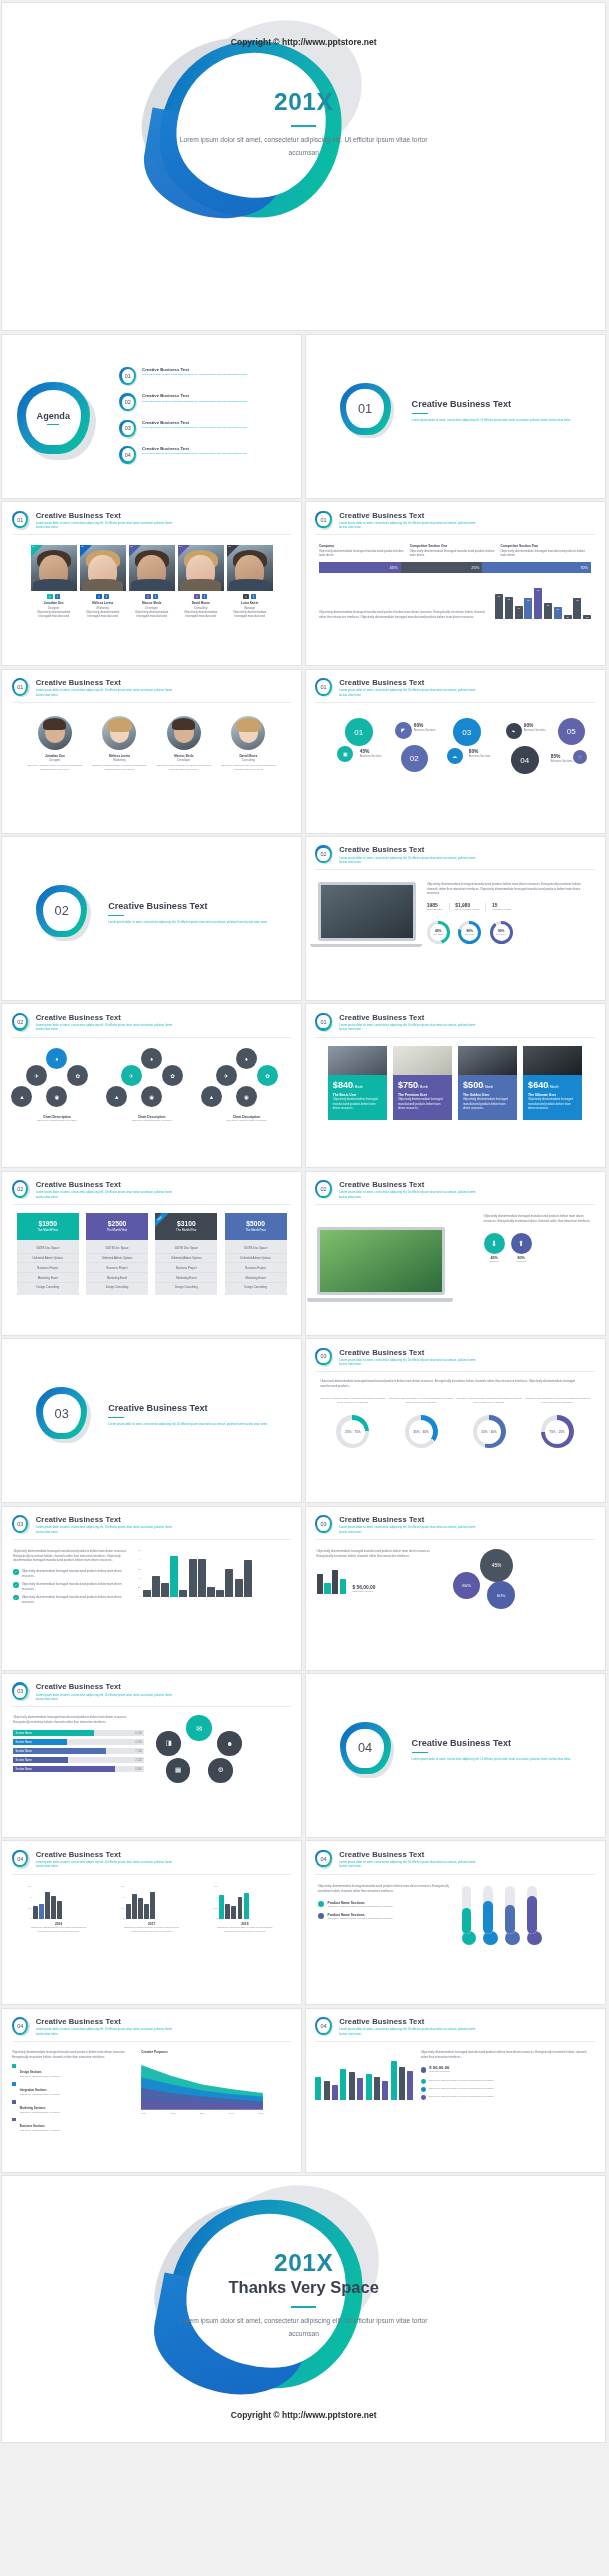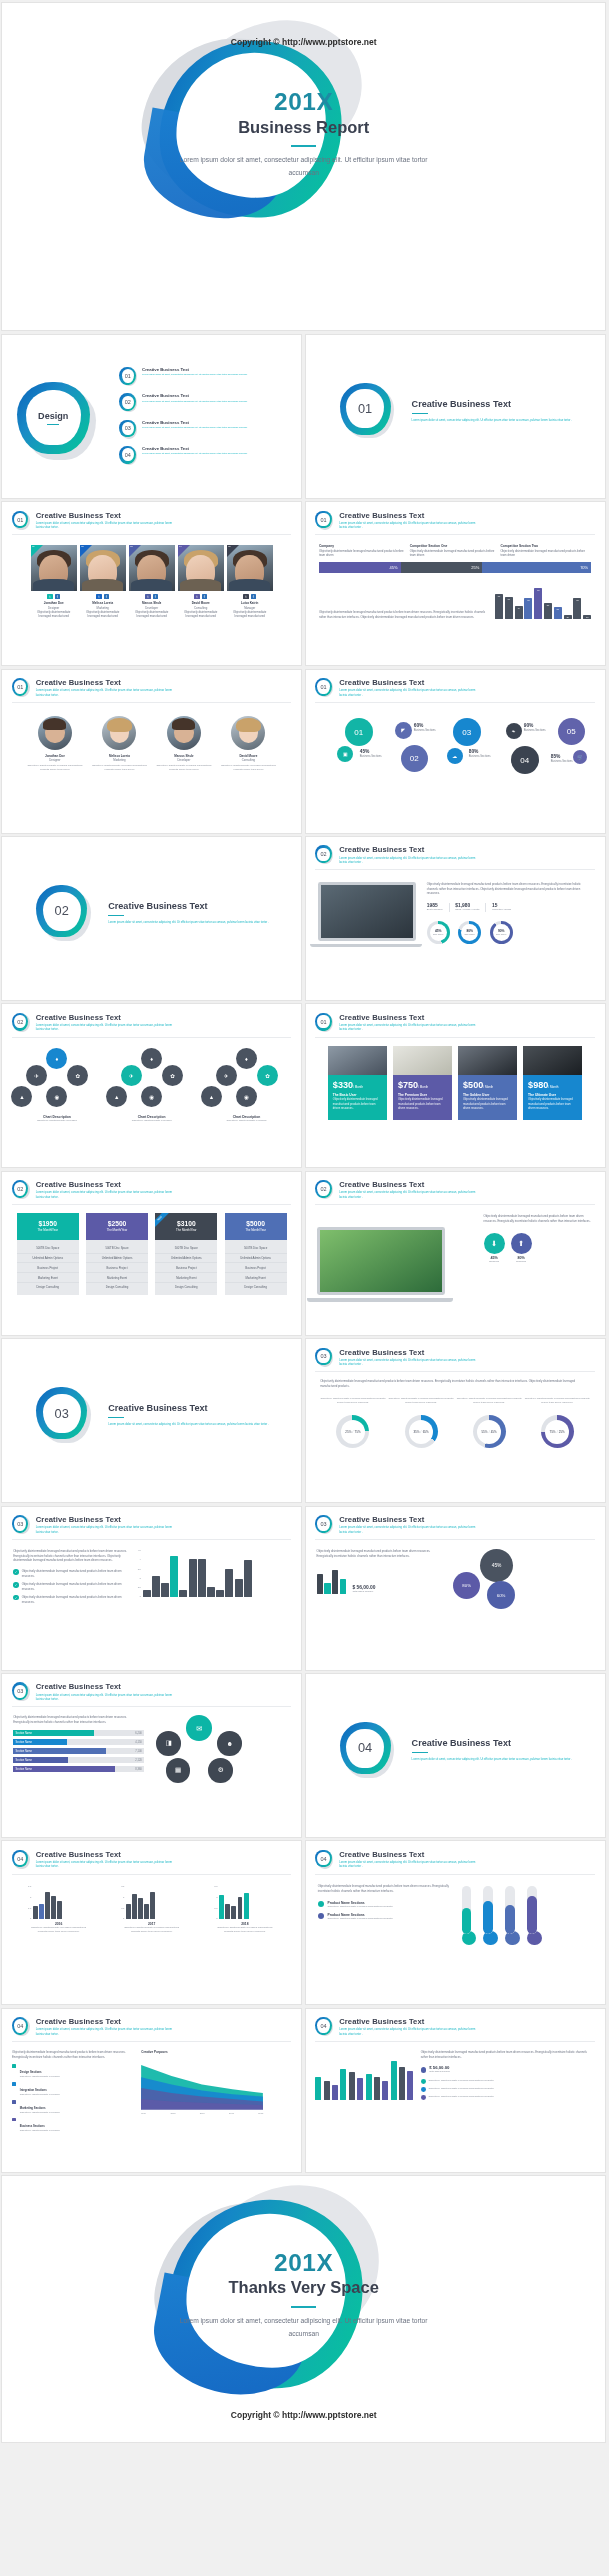--- a/index.html
+++ b/index.html
@@ -151,35 +151,34 @@
 
   <div class="slide full cover">
     <div class="g1"></div>
     <div class="g2"></div>
     <div class="ring"></div>
     <div class="tail"></div>
     <div class="hole"></div>
     <div class="watermark" style="top:34px;">Copyright © http://www.pptstore.net</div>
     <div class="cover-center">
       <div class="cover-year">201X</div>
-      <div class="cover-title">Business Report</div>
       <div class="cover-rule"></div>
       <div class="cover-sub">Lorem ipsum dolor sit amet, consectetur adipiscing elit. Ut efficitur ipsum vitae tortor accumsan</div>
     </div>
   </div>
 
   <div class="row">
     <div class="slide half">
       <div style="display:flex;height:100%;align-items:center;">
         <div style="width:110px;position:relative;height:79px;margin-left:7.3px;">
           <div style="position:absolute;left:13.4px;top:11px;width:73px;height:72px;background:#dfe2e7;border-radius:50% 50% 44% 44% / 47% 47% 57% 57%;"></div>
           <div style="position:absolute;left:7.3px;top:4.9px;width:73px;height:72px;border-radius:50% 50% 44% 44% / 47% 47% 57% 57%;background:linear-gradient(130deg,#0a63bb,#1a8cc6 38%,#0cb4a8 78%,#06c49a);"></div>
           <div style="position:absolute;left:16.5px;top:13.4px;width:55px;height:55px;background:#fff;border-radius:50% 50% 44% 44% / 47% 47% 57% 57%;"></div>
           <div style="position:absolute;left:7.3px;top:4.9px;width:73px;height:72px;display:flex;flex-direction:column;align-items:center;justify-content:center;">
-            <span style="font-size:9.1px;font-weight:bold;color:#3b4150;">Design</span>
+            <span style="font-size:9.1px;font-weight:bold;color:#3b4150;">Agenda</span>
             <span style="display:block;width:12.2px;height:1.2px;background:#19aab8;margin-top:3px;"></span>
           </div>
         </div>
         <div style="flex:1;padding-right:8.5px;">
           <div style="display:flex;gap:4.3px;align-items:flex-start;margin-bottom:6.7px;">
             <div class="sh-badge">
                 <div class="bk"></div>
                 <div class="rg"></div>
                 <div class="ho"></div>
                 <span>01</span>
@@ -649,21 +648,21 @@
         <div class="sh-txt">
             <h3>Creative Business Text</h3>
         <p>Lorem ipsum dolor sit amet, consectetur adipiscing elit. Ut efficitur ipsum vitae tortor accumsan, pulvinar lorem lacinia vitae tortor .</p>
           </div>
       </div>
       <div class="divider"></div>
       <div class="prices">
         <div class="pcard">
           <div class="pimg"></div>
           <div class="pbody" style="background:#0cb5a6;">
-            <div class="pprice"><span>$330</span><small>/ Month</small></div>
+            <div class="pprice"><span>$840</span><small>/ Month</small></div>
             <div class="pplan">The Basic User</div>
             <div class="pdesc">Objectively disintermediate leveraged manufactured products before team driven resources.</div>
           </div>
         </div>
         <div class="pcard">
           <div class="pimg" style="background:linear-gradient(150deg,#e6e6e0,#b8b9ad);"></div>
           <div class="pbody" style="background:#5c5aa7;">
             <div class="pprice"><span>$750</span><small>/ Month</small></div>
             <div class="pplan">The Premium User</div>
             <div class="pdesc">Objectively disintermediate leveraged manufactured products before team driven resources.</div>
@@ -673,21 +672,21 @@
           <div class="pimg" style="background:linear-gradient(150deg,#6e7680,#23282e);"></div>
           <div class="pbody" style="background:#4f6fb5;">
             <div class="pprice"><span>$500</span><small>/ Month</small></div>
             <div class="pplan">The Golden User</div>
             <div class="pdesc">Objectively disintermediate leveraged manufactured products before team driven resources.</div>
           </div>
         </div>
         <div class="pcard">
           <div class="pimg" style="background:linear-gradient(150deg,#4a5056,#1a1e22);"></div>
           <div class="pbody" style="background:#1787cf;">
-            <div class="pprice"><span>$980</span><small>/ Month</small></div>
+            <div class="pprice"><span>$640</span><small>/ Month</small></div>
             <div class="pplan">The Ultimate User</div>
             <div class="pdesc">Objectively disintermediate leveraged manufactured products before team driven resources.</div>
           </div>
         </div>
       </div>
     </div>
   </div>
 
   <div class="row">
     <div class="slide half">

